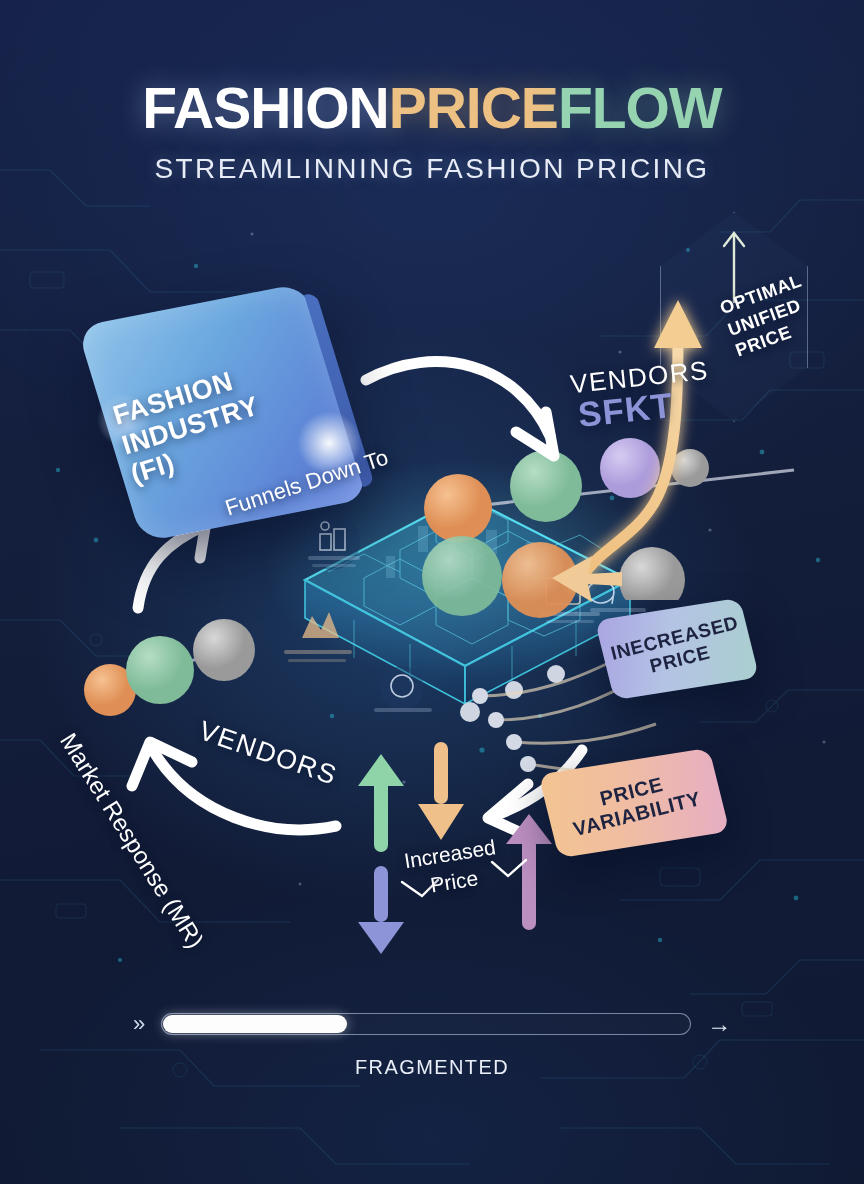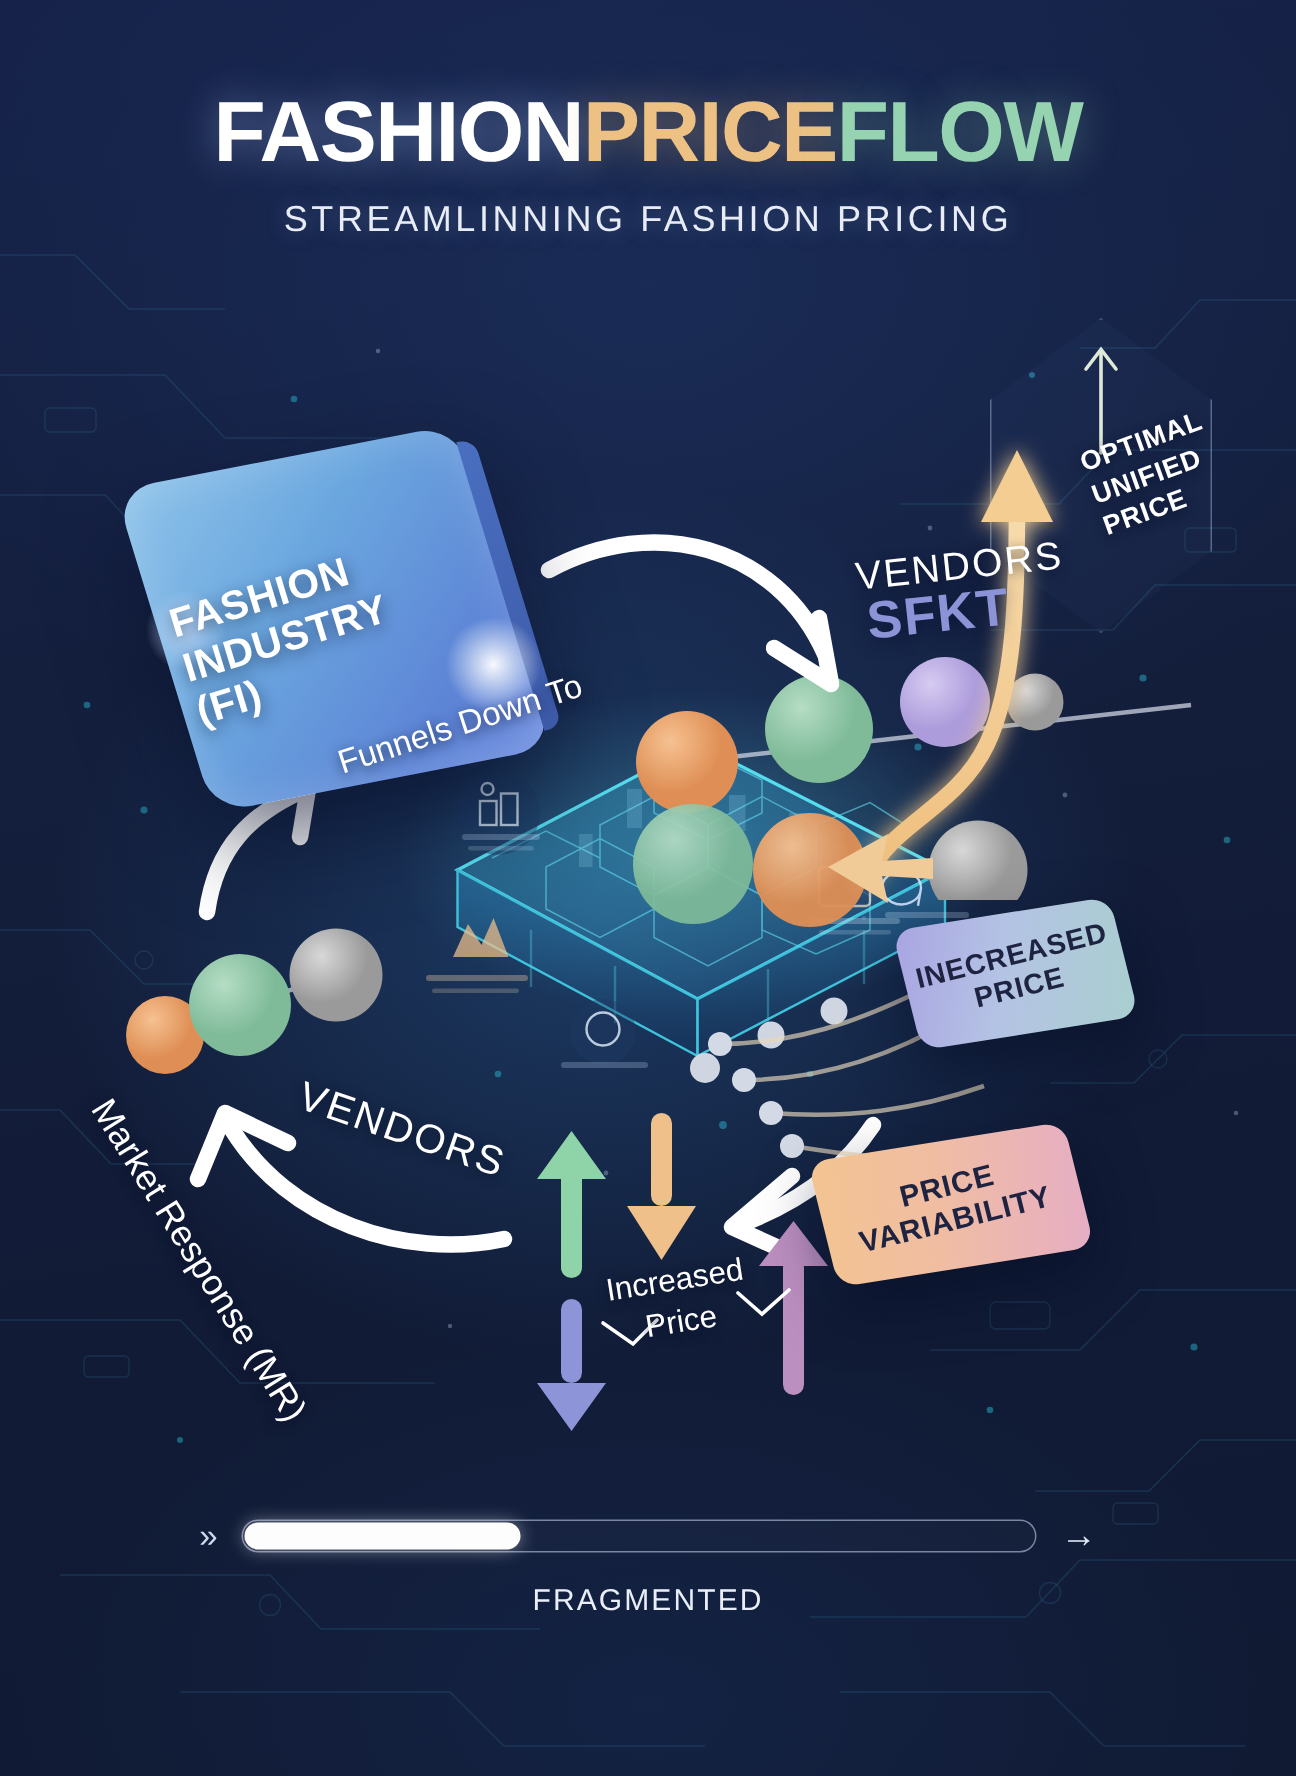--- a/index.html
+++ b/index.html
@@ -10,27 +10,27 @@
     background:
       radial-gradient(ellipse 520px 420px at 46% 52%, rgba(36,82,132,.55), rgba(20,34,66,0) 70%),
       radial-gradient(ellipse 700px 500px at 50% 16%, rgba(27,47,92,.75), rgba(16,26,54,0) 72%),
       radial-gradient(ellipse 600px 380px at 50% 96%, rgba(22,40,78,.6), rgba(14,24,50,0) 70%),
       linear-gradient(170deg,#16224a 0%,#141f3d 38%,#111b36 68%,#101a33 100%);
   }
   
   .circuit{position:absolute;inset:0;opacity:.5;}
 
   
-  .header{position:absolute;top:60px;left:0;right:0;text-align:center;}
+  .header{position:absolute;top:80px;left:0;right:0;text-align:center;}
   .title{font-size:57px;font-weight:bold;letter-spacing:-1px;line-height:1;
          white-space:nowrap;}
   .t-fashion{color:#ffffff;text-shadow:0 0 26px rgba(180,205,255,.45);}
   .t-price{color:#ecc183;text-shadow:0 0 26px rgba(236,193,131,.4);}
   .t-flow{color:#96d3b0;text-shadow:0 0 26px rgba(150,211,176,.4);}
-  .subtitle{margin-top:16px;font-size:24px;letter-spacing:2.4px;color:#e7ecf6;
+  .subtitle{margin-top:16px;font-size:28px;letter-spacing:2.4px;color:#e7ecf6;
             font-weight:400;text-shadow:0 0 14px rgba(150,180,230,.35);}
 
   
   .lyr{position:absolute;}
 
   
   .fi-card{
     left:108px;top:300px;width:230px;height:225px;
     background:linear-gradient(135deg,#8fc4ea 0%,#6ba7df 38%,#5d84d6 78%,#6f8ee0 100%);
     border-radius:26px;

